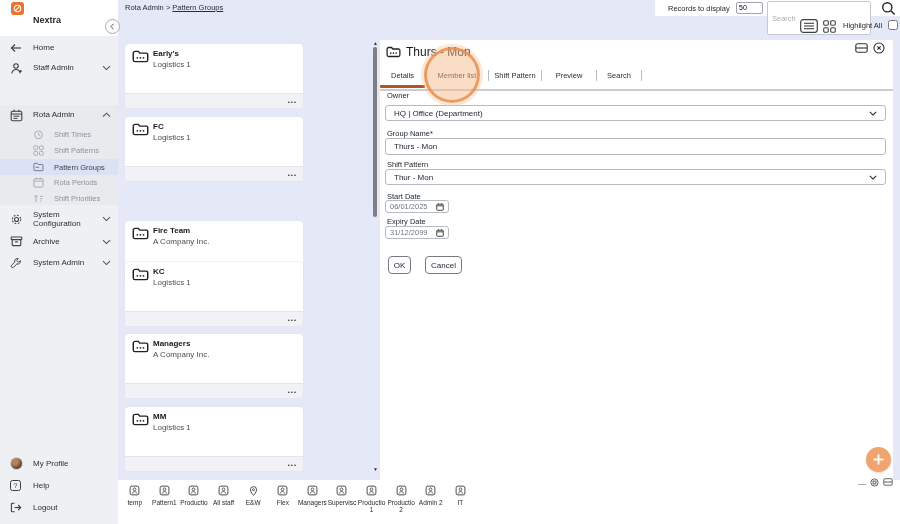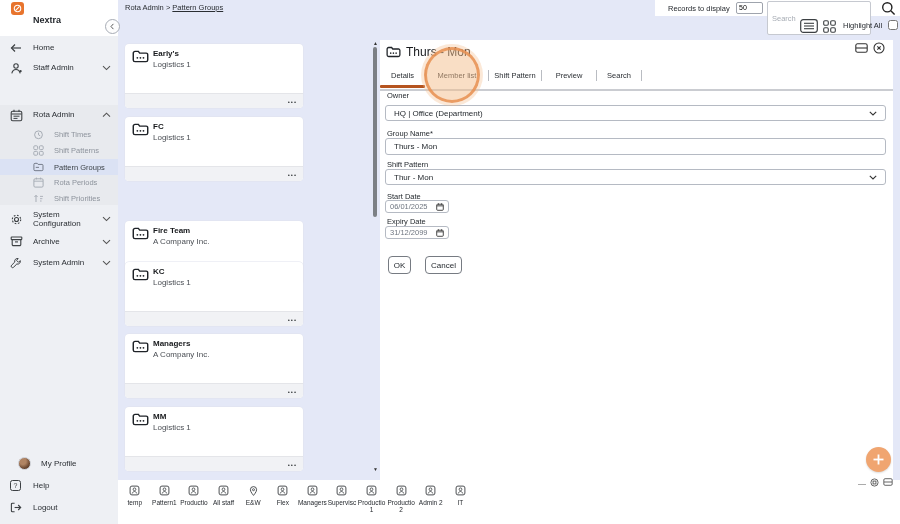--- a/index.html
+++ b/index.html
@@ -284,21 +284,21 @@
         </svg>
       </span>
     <span class="nv-lb" style="width:52px;">System Admin</span>
     <span class="nv-ch">
         <svg width="9" height="6" viewBox="0 0 9 6">
           <polyline points="1,1.2 4.5,4.6 8,1.2" fill="none" stroke="#555" stroke-width="1.1"></polyline>
         </svg>
       </span>
   </div>
 
-  <div class="nav-row" style="top:454px;height:19px;margin-left:8px;">
+  <div class="nav-row" style="top:454px;height:19px;">
     <span class="nv-ic">
         <span class="avatar"></span>
       </span>
     <span class="nv-lb">My Profile</span>
   </div>
   <div class="nav-row" style="top:477px;height:17px;">
     <span class="nv-ic">
         <span class="help-box">?</span>
       </span>
     <span class="nv-lb">Help</span>

